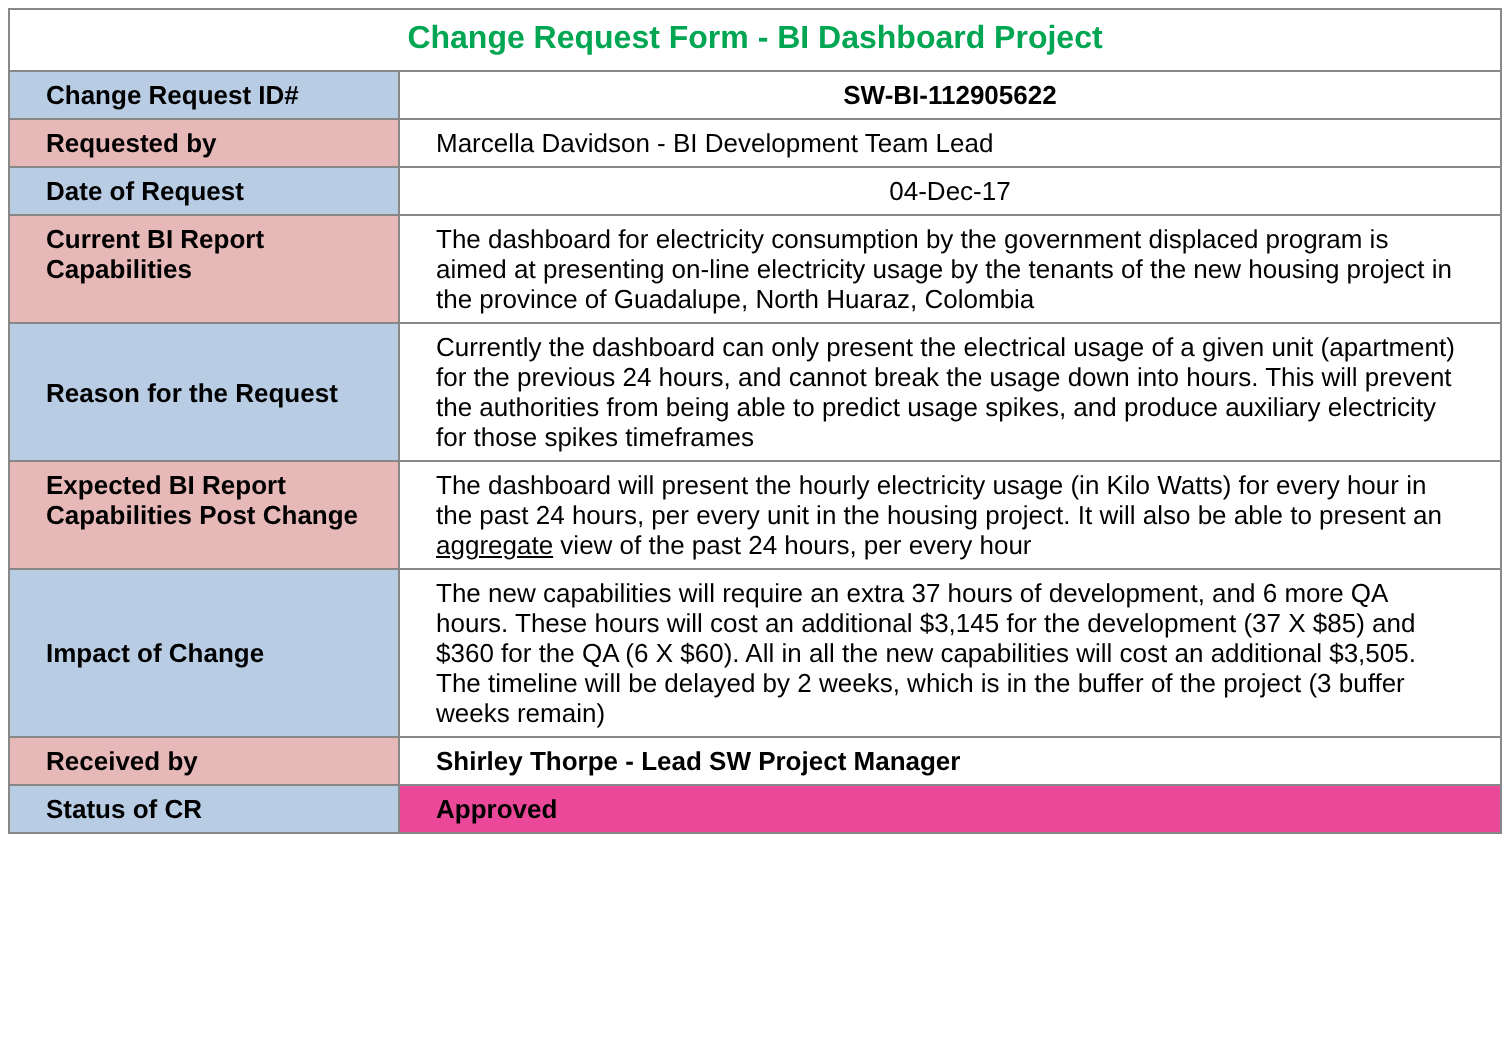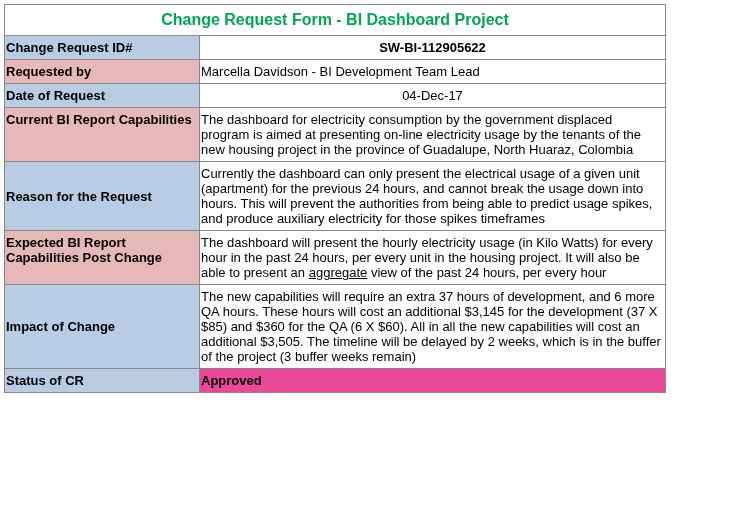--- a/index.html
+++ b/index.html
@@ -5,26 +5,26 @@
   body {
     margin: 0;
     padding: 4px;
     font-family: Arial, sans-serif;
     font-size: 13px;
     background: #fff;
     color: #000;
   }
   .form-table {
     border-collapse: collapse;
-    width: 662px;
+    width: 747px;
     table-layout: fixed;
   }
   .form-table td {
     border: 1px solid #888;
-    padding: 4px 1px;
+    padding: 4px 18px;
     vertical-align: middle;
     word-wrap: break-word;
   }
   .title-row td {
     text-align: center;
     font-weight: bold;
     font-size: 16px;
     color: #00a651;
     background: #fff;
     padding: 6px;
@@ -102,20 +102,24 @@
   <tr>
     <td class="label-pink" style="vertical-align:top">Expected BI Report Capabilities Post Change</td>
     <td class="val-left"><span>The dashboard will present the hourly electricity usage (in Kilo Watts) for every hour in the past 24 hours, per every unit in the housing project. It will also be able to present an </span><span class="aggregate">aggregate</span><span> view of the past 24 hours, per every hour</span></td>
   </tr>
 
   <tr>
     <td class="label-blue">Impact of Change</td>
     <td class="val-left">The new capabilities will require an extra 37 hours of development, and 6 more QA hours. These hours will cost an additional $3,145 for the development (37 X $85) and $360 for the QA (6 X $60). All in all the new capabilities will cost an additional $3,505. The timeline will be delayed by 2 weeks, which is in the buffer of the project (3 buffer weeks remain)</td>
   </tr>
 
+  <tr>
+    <td class="label-pink">Received by</td>
+    <td class="val-left val-bold">Shirley Thorpe - Lead SW Project Manager</td>
+  </tr>
 
   <tr>
     <td class="label-blue">Status of CR</td>
     <td class="status-approved">Approved</td>
   </tr>
 
 </tbody>
   </table>
 
 </body></html>

